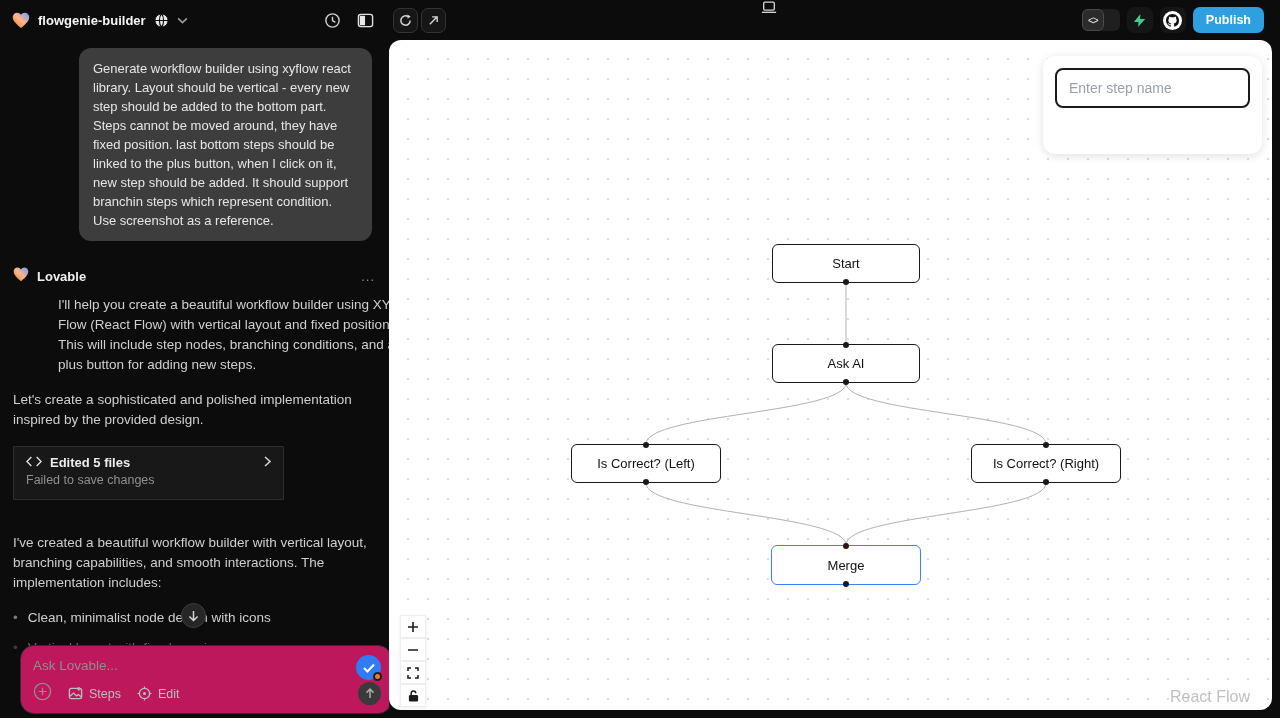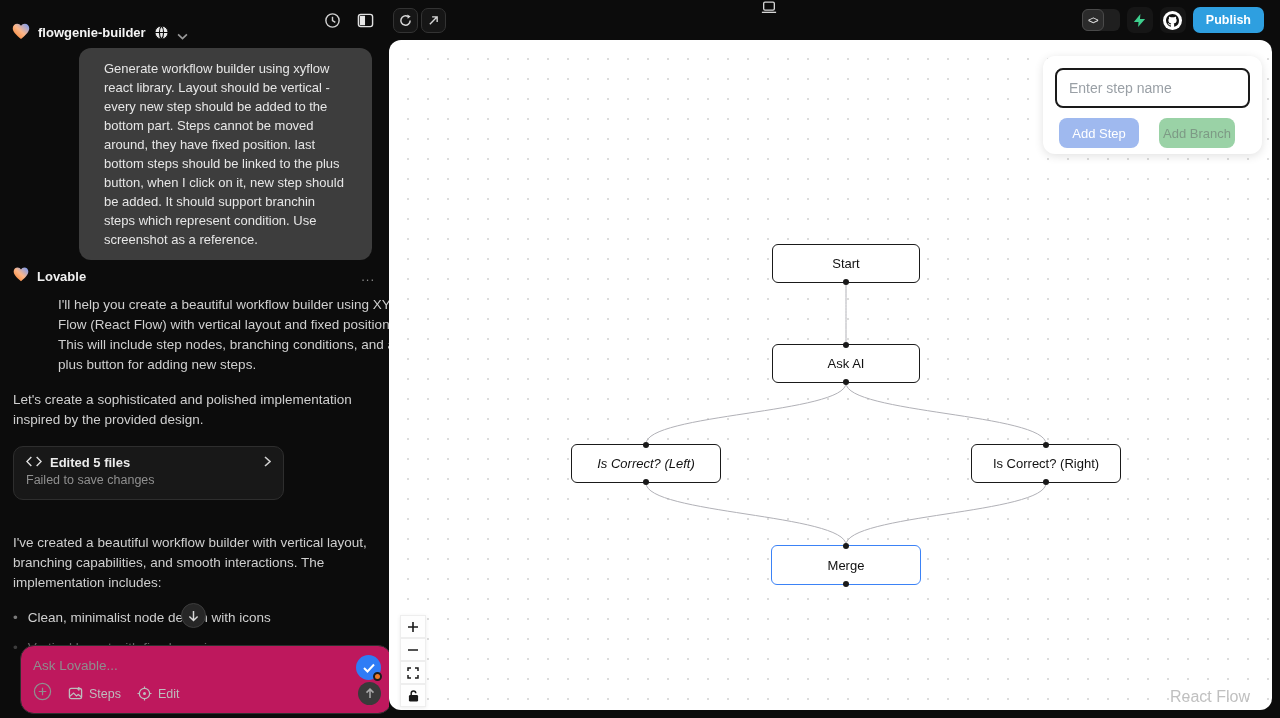--- a/index.html
+++ b/index.html
@@ -2,48 +2,48 @@
 <html><head>
 <meta charset="utf-8">
 <style>
   * { margin:0; padding:0; box-sizing:border-box; }
   html,body { width:1280px; height:718px; overflow:hidden; background:#0c0c0c;
     font-family:"Liberation Sans", sans-serif; }
 
   
   .topbar { position:absolute; left:0; top:0; width:1280px; height:40px; background:#0c0c0c; }
   .tb-abs { position:absolute; top:0; height:40px; display:flex; align-items:center; gap:8px; }
-  .brand { left:12px; gap:8px;align-items:flex-end; }
+  .brand { left:12px; gap:8px; }
   .brand-name { color:#f5f5f5; font-size:13px; font-weight:bold; }
   .ticon { display:flex; align-items:center; justify-content:center; color:#cfcfcf; }
   .sq-btn { width:25px; height:25px; border:1px solid #333; border-radius:7px; display:flex;
     align-items:center; justify-content:center; color:#d0d0d0; background:#161616; }
   .tab-index { color:#d6d6d6; font-size:13px; gap:24px;flex-direction:column; }
   .code-toggle { width:38px; height:22px; background:#1f1f1f; border-radius:6px; position:relative;
     display:flex; align-items:center; }
   .code-knob { width:22px; height:22px; border:1px solid #4a4a4a; background:#2b2b2b; border-radius:6px;
     display:flex; align-items:center; justify-content:center; color:#e8e8e8; font-size:10px; letter-spacing:-1px; }
   .icon-btn-dark { width:26px; height:26px; border-radius:7px; background:#161616; display:flex;
     align-items:center; justify-content:center; }
   .gh-circle { width:19px; height:19px; background:#fff; border-radius:50%; display:flex;
     align-items:center; justify-content:center; }
   .publish-btn { height:26px; padding:0 13px; border:none; border-radius:7px; background:#2e9fe0;
     color:#fff; font-size:12.5px; font-weight:bold; font-family:inherit; }
 
   
   .sidebar { position:absolute; left:0; top:40px; width:389px; height:678px; background:#0c0c0c; overflow:hidden; }
   .user-bubble { position:absolute; left:79px; top:8px; width:293px; background:#3d3d3d; border-radius:12px;
-    padding:11px 25px; color:#e6e6e6; font-size:13px; line-height:19px; }
+    padding:11px 14px; color:#e6e6e6; font-size:13px; line-height:19px; }
   .assist-head { position:absolute; left:13px; top:227px; width:362px; display:flex; align-items:center; gap:8px; }
   .assist-name { color:#f0f0f0; font-size:13px; font-weight:bold; }
   .dots-menu { margin-left:auto; color:#8a8a8a; font-size:13px; letter-spacing:1px; }
   .chat-p { position:absolute; left:13px; width:364px; color:#cfcfcf; font-size:13.5px; line-height:20px; }
   .p1 { top:255px;margin-left:45px; } .p2 { top:350px; } .p3 { top:493px; }
   .edited-card { position:absolute; left:13px; top:406px; width:271px; height:54px; background:#181818;
-    border:1px solid #2e2e2e; border-radius:10px; padding:8px 12px; }
+    border:1px solid #2e2e2e; border-radius:1px; padding:8px 12px; }
   .ec-row1 { display:flex; align-items:center; gap:8px; color:#ececec; font-size:13px; font-weight:bold; }
   .ec-sub { margin-top:3px; color:#8f8f8f; font-size:12.5px; }
   .bullets { position:absolute; left:13px; top:568px; width:364px; color:#cfcfcf; font-size:13.5px; line-height:20px; }
   .bullet-row { display:flex; gap:10px; margin-bottom:10px; }
   .bullet-row .dot { color:#7a7a7a; }
   .bullet-faded { opacity:0.45; }
   .scroll-down-btn { position:absolute; left:181px; top:563px; width:25px; height:25px; border-radius:50%;
     background:#262626; border:1px solid #3d3d3d; display:flex; align-items:center; justify-content:center; }
   .chat-input { position:absolute; left:8px; top:605px; width:372px; height:69px; background:#be185d;
     border:1px solid #2f2f2f; border-radius:14px; padding:10px 12px;margin-left:12px; }
@@ -285,43 +285,39 @@
   <div>
       <div class="flow-node" style="left: 383px; top: 204px; width: 148px; height: 39px;">
         <span>Start</span>
         <i class="handle bottom"></i>
       </div>
       <div class="flow-node" style="left: 383px; top: 304px; width: 148px; height: 39px;">
         <span>Ask AI</span>
         <i class="handle top"></i>
         <i class="handle bottom"></i>
       </div>
-      <div class="flow-node" style="left: 182px; top: 404px; width: 150px; height: 39px; font-style: italic;">
+      <div class="flow-node" style="left: 182px; top: 404px; width: 150px; height: 39px;">
         <span>Is Correct? (Left)</span>
         <i class="handle top"></i>
         <i class="handle bottom"></i>
       </div>
       <div class="flow-node" style="left: 582px; top: 404px; width: 150px; height: 39px;">
         <span>Is Correct? (Right)</span>
         <i class="handle top"></i>
         <i class="handle bottom"></i>
       </div>
       <div class="flow-node selected" style="left: 382px; top: 505px; width: 150px; height: 40px;">
         <span>Merge</span>
         <i class="handle top"></i>
         <i class="handle bottom"></i>
       </div>
     </div>
 
   <div class="step-panel">
     <input class="step-input" placeholder="Enter step name" style="">
-    <div class="panel-btns">
-      <button class="add-step-btn">Add Step</button>
-      <button class="add-branch-btn">Add Branch</button>
-    </div>
   </div>
 
   <div class="rf-controls">
     <span class="rf-ctrl">
       <svg width="12" height="12" viewBox="0 0 12 12">
           <path d="M6 1 V11 M1 6 H11" stroke="#1a1a1a" stroke-width="1.6"></path>
         </svg>
     </span>
     <span class="rf-ctrl">
       <svg width="12" height="12" viewBox="0 0 12 12">

